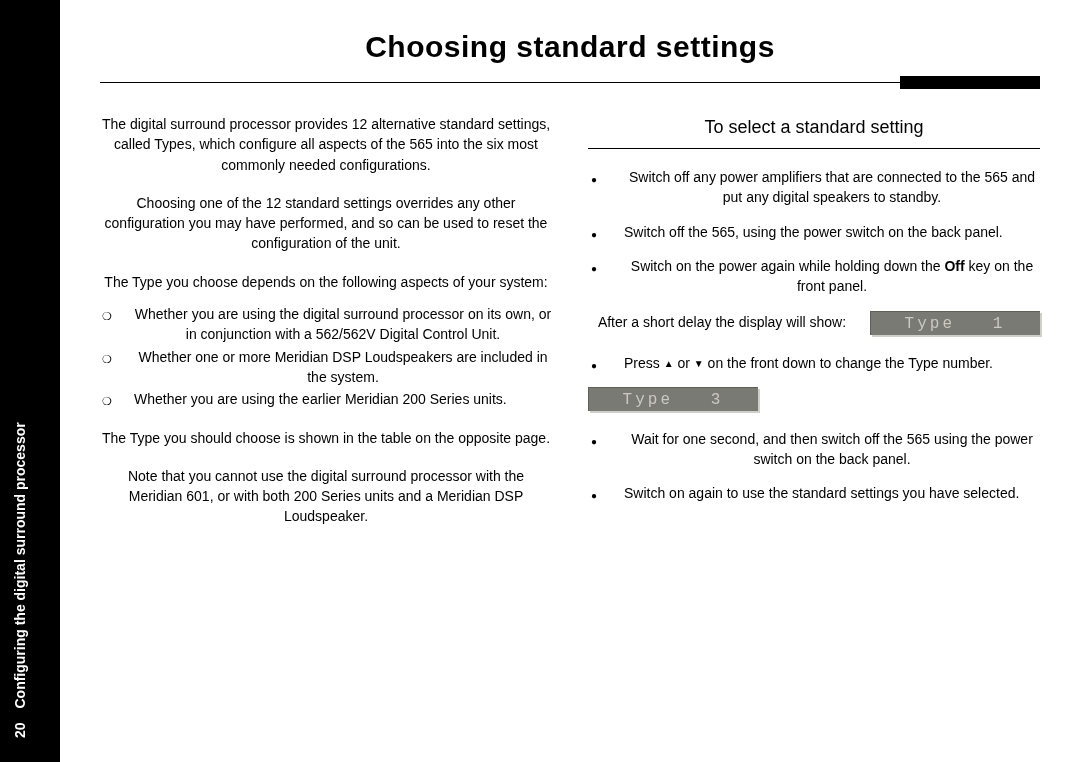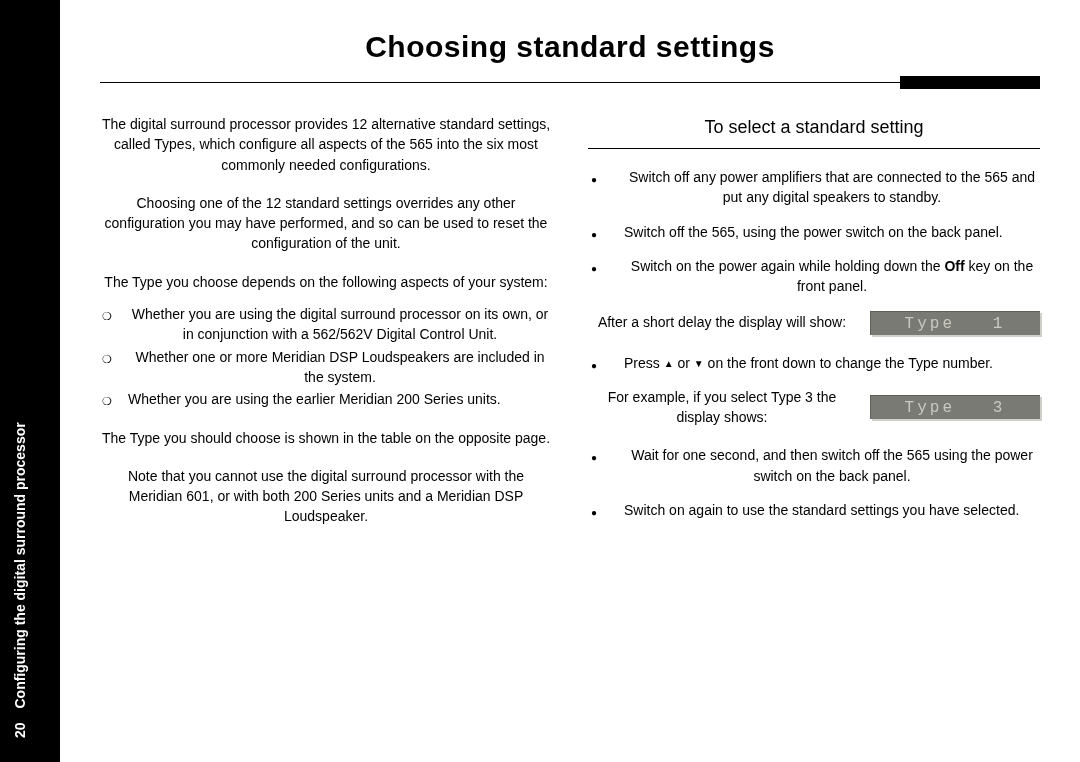--- a/index.html
+++ b/index.html
@@ -74,21 +74,21 @@
 
   h2.section{
     font-weight:normal;
     font-size:18px;
     margin:0 0 8px 0;
     font-family:Arial,Helvetica,sans-serif;
   }
   .section-rule{height:1px;background:#000;margin-bottom:18px}
 
   .sublist{margin:-6px 0 18px 0}
-  .sublist .item{display:flex;gap:14px;margin-bottom:2px}
+  .sublist .item{display:flex;gap:20px;margin-bottom:2px}
   .sublist .moon{flex:0 0 auto;width:14px}
   .sublist .moon::before{
     content:"❍";
     font-size:11px;
     position:relative;top:1px;
   }
 
   .bullets .b{display:flex;gap:24px;margin-bottom:14px}
   .bullets .b .dot{flex:0 0 auto;width:12px}
   .bullets .b .dot::before{
@@ -189,21 +189,20 @@
       <div class="bullets">
         <div class="b">
           <span class="dot"></span>
           <span>
             <span>Press </span><span class="tri-up"></span><span> or </span><span class="tri-dn"></span><span> on the front down to change the Type number.</span>
           </span>
         </div>
       </div>
 
       <div class="inline-row">
-        <div class="txt">For example, if you select Type 3 the display shows:</div>
         <div class="display">Type   3</div>
       </div>
 
       <div class="bullets">
         <div class="b">
           <span class="dot"></span>
           <span>Wait for one second, and then switch off the 565 using the power switch on the back panel.</span>
         </div>
         <div class="b">
           <span class="dot"></span>

